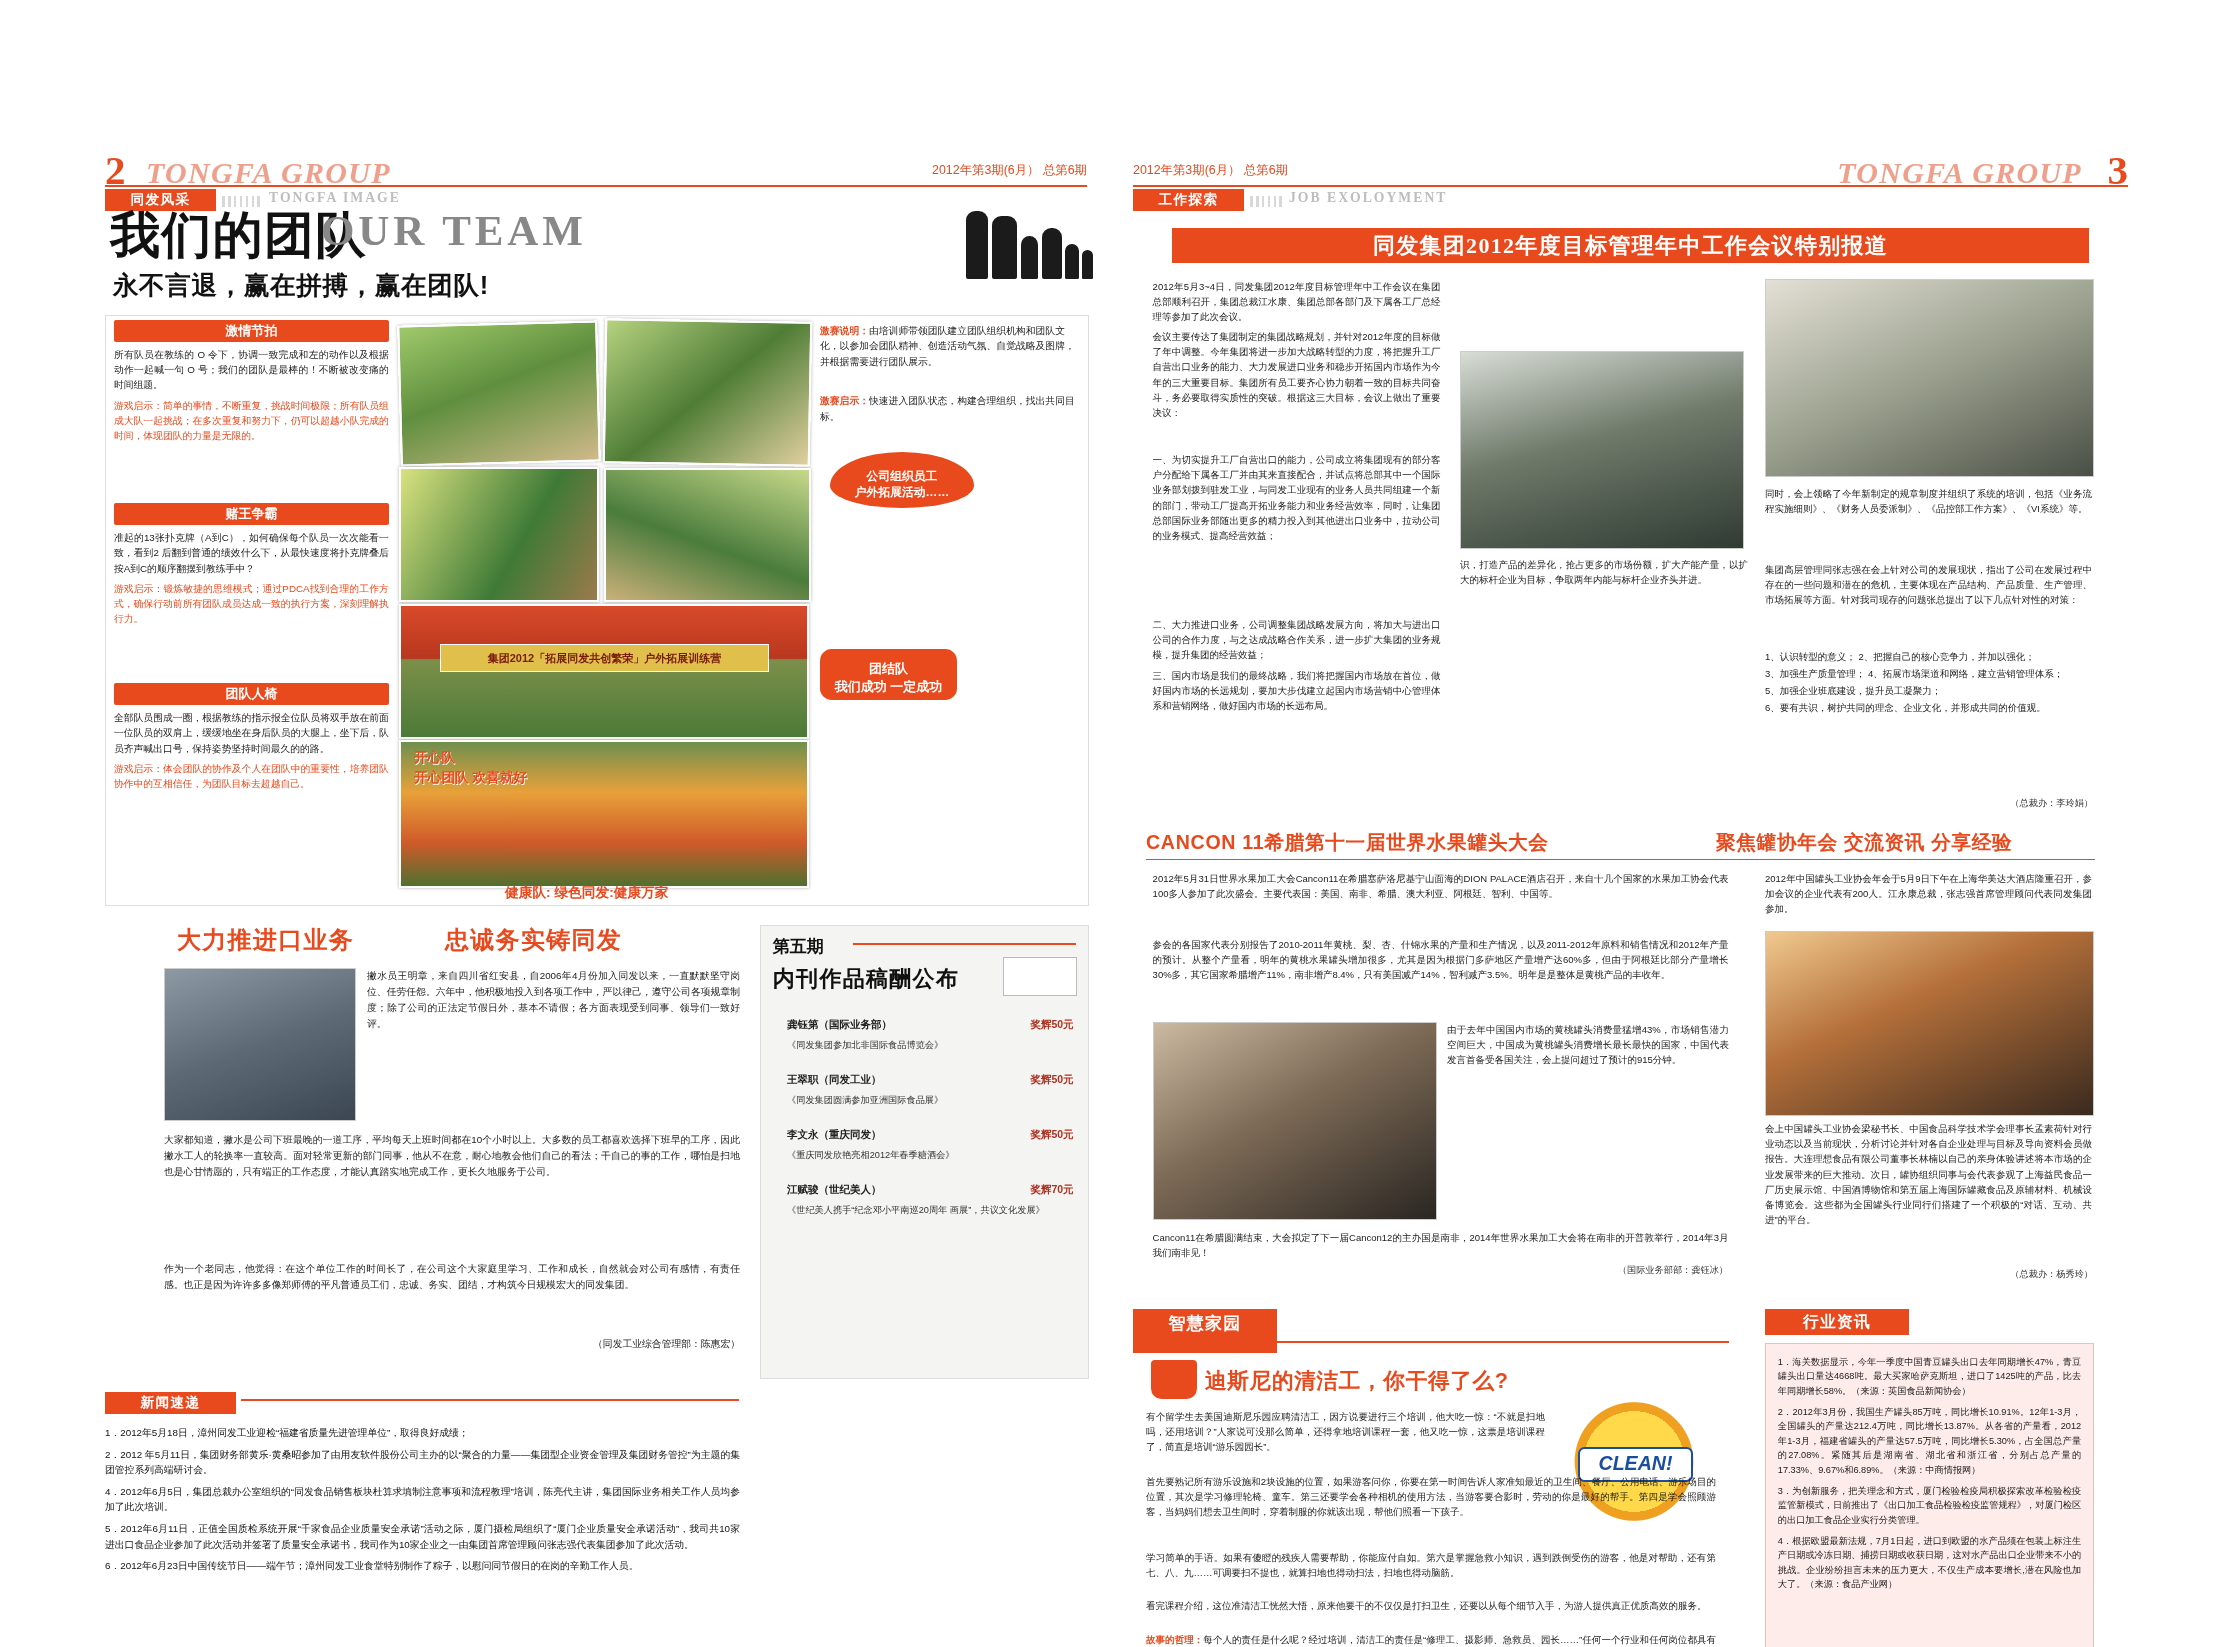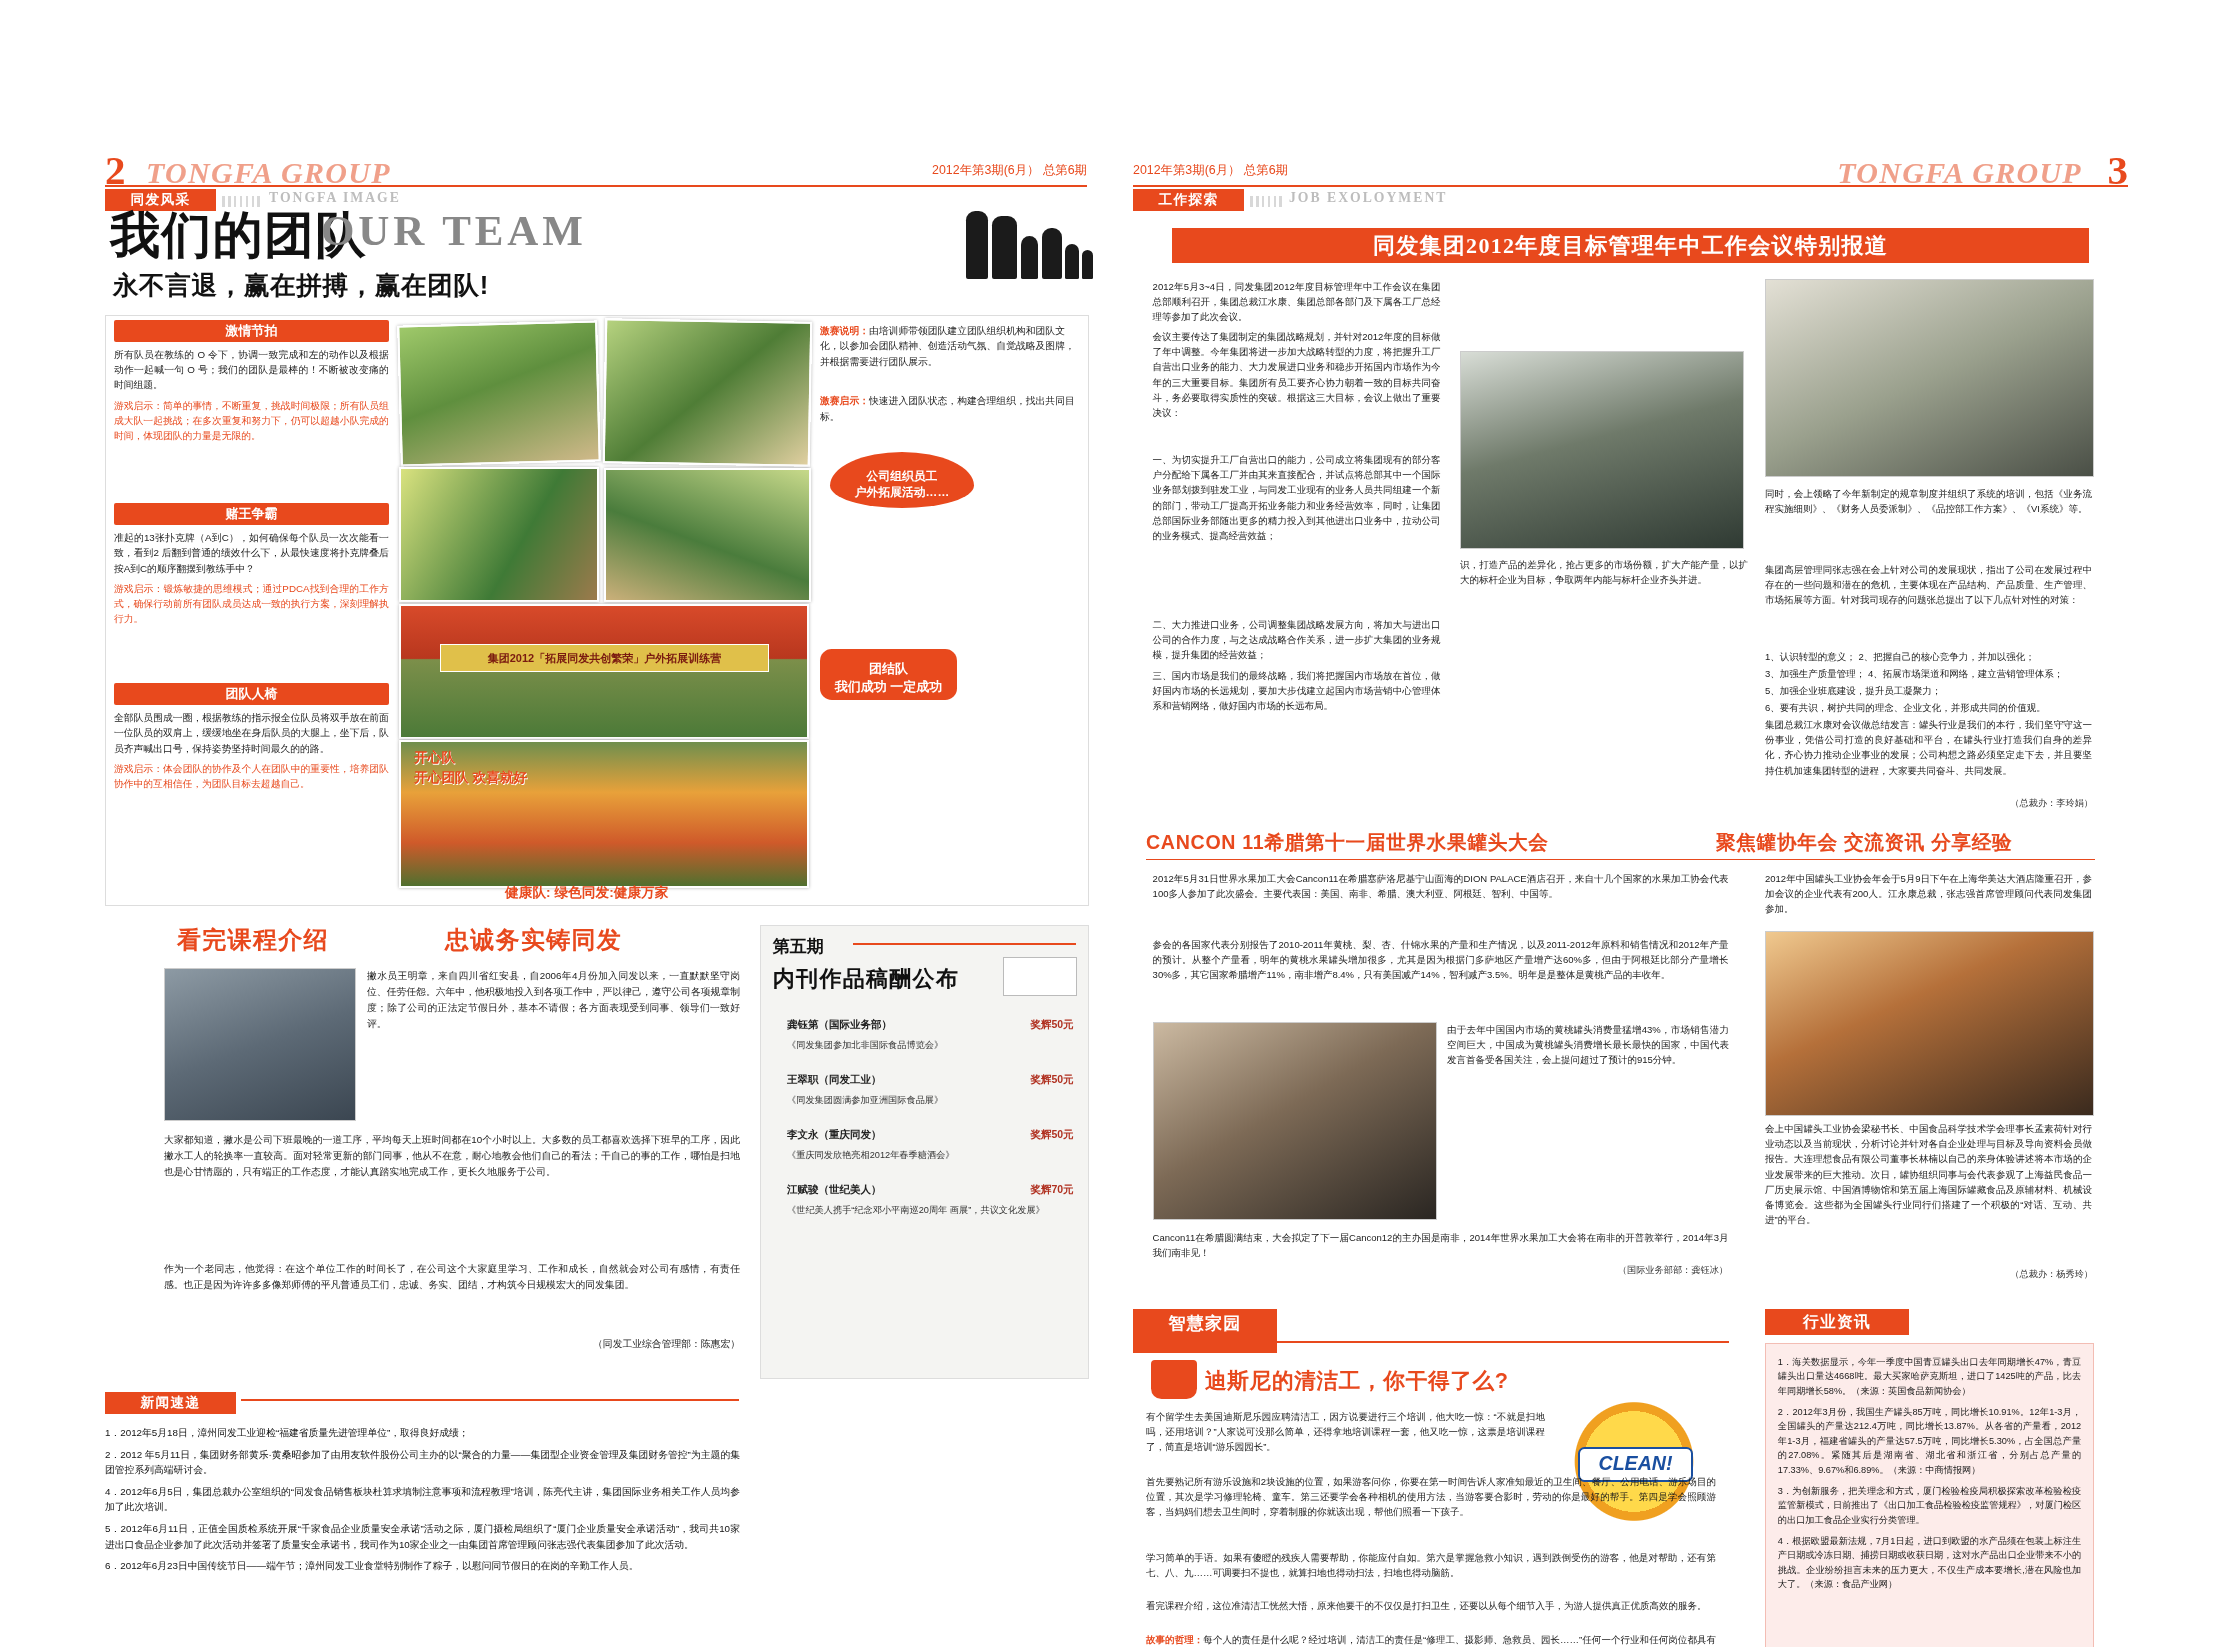--- a/index.html
+++ b/index.html
@@ -141,21 +141,21 @@
 
       <div style="position:absolute;left:724px;top:136px;width:144px;height:56px;background:#e8491d;border-radius:50% 50% 50% 50%/60% 60% 40% 40%;color:#fff;font-size:11.8px;font-weight:bold;text-align:center;padding-top:17px;box-sizing:border-box;white-space:pre-line;line-height:1.35;">公司组织员工
 户外拓展活动……</div>
       <div style="position:absolute;left:714px;top:333px;width:137px;height:51px;background:#e8491d;border-radius:11.8px;color:#fff;font-size:13px;font-weight:bold;text-align:center;padding-top:10.5px;box-sizing:border-box;white-space:pre-line;line-height:1.4;">团结队
 我们成功 一定成功</div>
       <div style="position:absolute;left:308px;top:432px;width:151px;color:#e8491d;font-size:13.7px;font-weight:bold;white-space:pre-line;line-height:1.45;text-shadow:0.7px 0.7px 0 #fff;">开心队
 开心团队 欢喜就好</div>
       <div style="position:absolute;left:399px;top:568px;width:327px;color:#e8491d;font-size:13.7px;font-weight:bold;">健康队: 绿色同发:健康万家</div>
     </div>
 
-    <div class="art-h" style="left:72px;top:773px;">看完课程介绍</div>
+    <div class="art-h" style="left:72px;top:773px;">大力推进口业务</div>
     <div class="art-h" style="left:340px;top:773px;">忠诚务实铸同发</div>
 
     <div class="ph" style="left:59px;top:817px;width:190px;height:151px;">
       <div class="ph-grad" style="background:linear-gradient(160deg,#8d9aa4 0%,#5d6a76 50%,#3b4651 100%);"></div>
     </div>
 
     <div class="col" style="left:262px;top:817px;width:373px;">撇水员王明章，来自四川省红安县，自2006年4月份加入同发以来，一直默默坚守岗位、任劳任怨。六年中，他积极地投入到各项工作中，严以律己，遵守公司各项规章制度；除了公司的正法定节假日外，基本不请假；各方面表现受到同事、领导们一致好评。</div>
     <div class="col" style="left:59px;top:981px;width:576px;">大家都知道，撇水是公司下班最晚的一道工序，平均每天上班时间都在10个小时以上。大多数的员工都喜欢选择下班早的工序，因此撇水工人的轮换率一直较高。面对轻常更新的部门同事，他从不在意，耐心地教会他们自己的看法；干自己的事的工作，哪怕是扫地也是心甘情愿的，只有端正的工作态度，才能认真踏实地完成工作，更长久地服务于公司。</div>
     <div class="col" style="left:59px;top:1110px;width:576px;">作为一个老同志，他觉得：在这个单位工作的时间长了，在公司这个大家庭里学习、工作和成长，自然就会对公司有感情，有责任感。也正是因为许许多多像郑师傅的平凡普通员工们，忠诚、务实、团结，才构筑今日规模宏大的同发集团。</div>
     <div class="col" style="left:393px;top:1185px;width:242px;text-align:right;">（同发工业综合管理部：陈惠宏）</div>
@@ -222,21 +222,20 @@
     </div>
 
     <div class="rcol" style="left:327px;top:406px;width:288px;">识，打造产品的差异化，抢占更多的市场份额，扩大产能产量，以扩大的标杆企业为目标，争取两年内能与标杆企业齐头并进。</div>
     <div class="rcol" style="left:632px;top:128px;width:0;height:0;overflow:hidden;"></div>
     <div class="rcol" style="left:632px;top:335px;width:327px;">同时，会上领略了今年新制定的规章制度并组织了系统的培训，包括《业务流程实施细则》、《财务人员委派制》、《品控部工作方案》、《VI系统》等。</div>
     <div class="rcol" style="left:632px;top:411px;width:327px;">集团高层管理同张志强在会上针对公司的发展现状，指出了公司在发展过程中存在的一些问题和潜在的危机，主要体现在产品结构、产品质量、生产管理、市场拓展等方面。针对我司现存的问题张总提出了以下几点针对性的对策：</div>
     <div class="rcol" style="left:632px;top:498px;width:327px;">1、认识转型的意义；   2、把握自己的核心竞争力，并加以强化；</div>
     <div class="rcol" style="left:632px;top:515px;width:327px;">3、加强生产质量管理；   4、拓展市场渠道和网络，建立营销管理体系；</div>
     <div class="rcol" style="left:632px;top:532px;width:327px;">5、加强企业班底建设，提升员工凝聚力；</div>
     <div class="rcol" style="left:632px;top:549px;width:327px;">6、要有共识，树护共同的理念、企业文化，并形成共同的价值观。</div>
-    <div class="rcol" style="left:632px;top:566px;width:327px;">集团总裁江水康对会议做总结发言：罐头行业是我们的本行，我们坚守守这一份事业，凭借公司打造的良好基础和平台，在罐头行业打造我们自身的差异化，齐心协力推动企业事业的发展；公司构想之路必须坚定走下去，并且要坚持住机加速集团转型的进程，大家要共同奋斗、共同发展。</div>
     <div class="sig" style="left:760px;top:646px;width:200px;">（总裁办：李玲娟）</div>
 
     <div class="rtitle2" style="left:13px;top:678px;">CANCON 11希腊第十一届世界水果罐头大会</div>
     <div class="rtitle2" style="left:583px;top:678px;">聚焦罐协年会  交流资讯  分享经验</div>
     <div style="position:absolute;left:13px;top:708px;width:949px;height:1.3px;background:#e8491d;"></div>
 
     <div class="rcol" style="left:19.6px;top:720px;width:576px;">2012年5月31日世界水果加工大会Cancon11在希腊塞萨洛尼基宁山面海的DION PALACE酒店召开，来自十几个国家的水果加工协会代表100多人参加了此次盛会。主要代表国：美国、南非、希腊、澳大利亚、阿根廷、智利、中国等。</div>
     <div class="rcol" style="left:19.6px;top:786px;width:576px;">参会的各国家代表分别报告了2010-2011年黄桃、梨、杏、什锦水果的产量和生产情况，以及2011-2012年原料和销售情况和2012年产量的预计。从整个产量看，明年的黄桃水果罐头增加很多，尤其是因为根据门多萨地区产量增产达60%多，但由于阿根廷比部分产量增长30%多，其它国家希腊增产11%，南非增产8.4%，只有美国减产14%，智利减产3.5%。明年是是整体是黄桃产品的丰收年。</div>
     <div class="ph" style="left:19.6px;top:871px;width:282px;height:196px;">
       <div class="ph-grad" style="background:linear-gradient(150deg,#cbb9a1 0%,#7d6a56 45%,#2a2622 100%);"></div>

